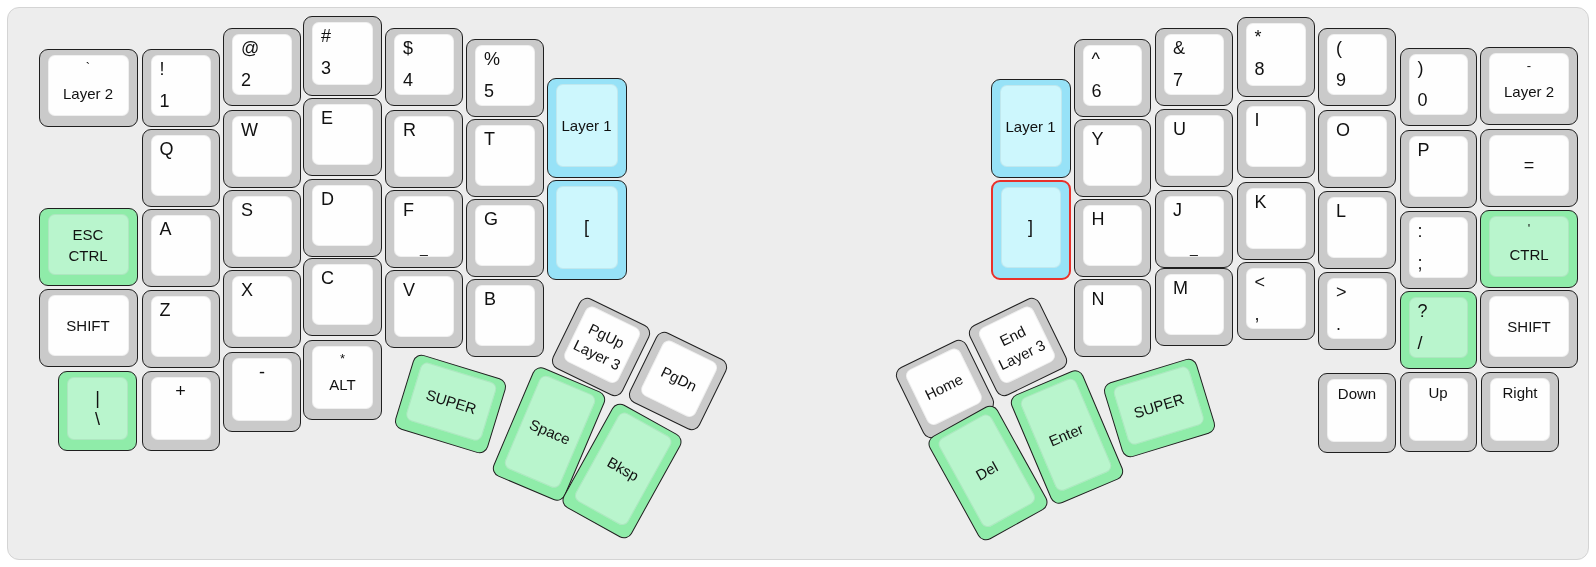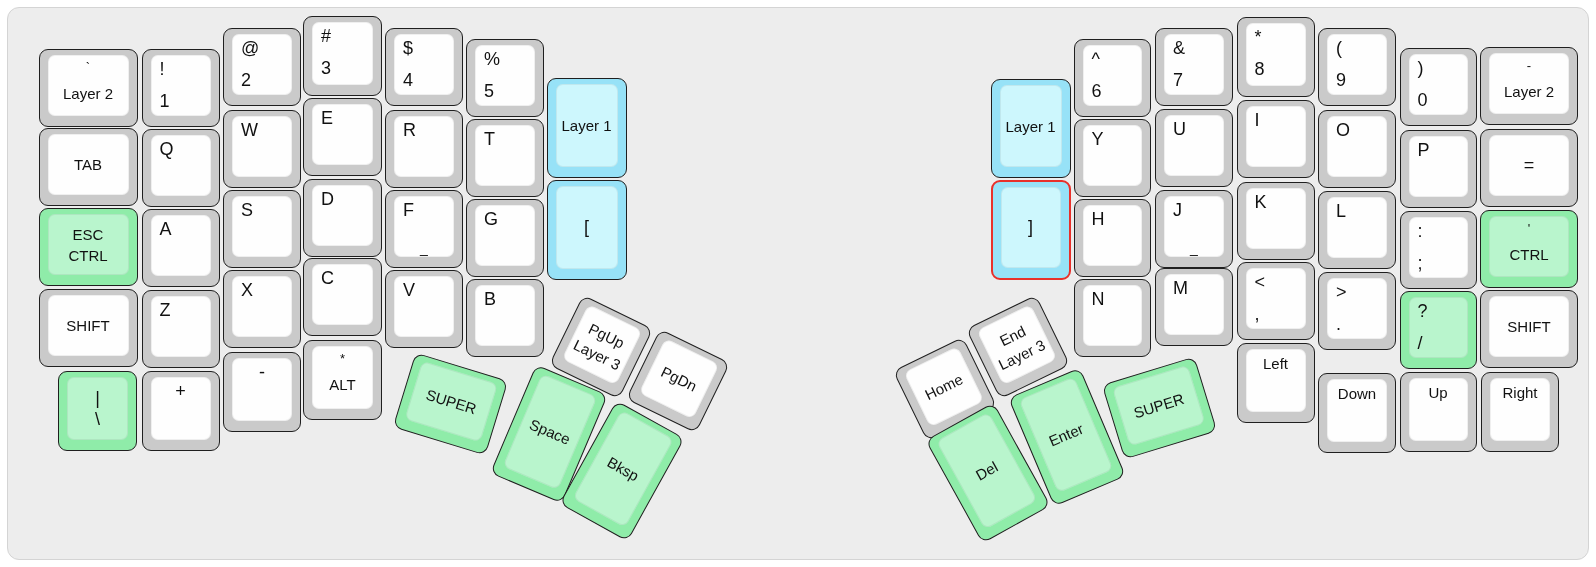--- a/index.html
+++ b/index.html
@@ -34,25 +34,20 @@
 <body style="--panel-bg: #ededed; --panel-border: #d4d4d4; --outline: #1f1f1f; --sel-outline: #e8302a; --w-side: #cacaca; --w-cap: #fefefe; --g-side: #8feca9; --g-cap: #b9f5cd; --b-side: #97e2f7; --b-cap: #cdf7fd; --label: #111111;">
 
 <div class="panel"></div>
 <div id="board">
     <div class="key w" style="left: 38.5px; top: 49px; width: 99px; height: 78px;">
       <div class="cap a-c m-gw">
         <div class="ln" style="font-size: 13px;">`</div>
         <div class="ln" style="font-size: 15px;">Layer 2</div>
       </div>
     </div>
-    <div class="key w" style="left: 38.5px; top: 128px; width: 99px; height: 78px;">
-      <div class="cap a-c m-center">
-        <div class="ln" style="font-size: 15px;">TAB</div>
-      </div>
-    </div>
     <div class="key g" style="left: 38.5px; top: 208px; width: 99px; height: 78px;">
       <div class="cap a-c m-center">
         <div class="ln" style="font-size: 15px;">ESC</div>
         <div class="ln" style="font-size: 15px;">CTRL</div>
       </div>
     </div>
     <div class="key w" style="left: 38.5px; top: 289px; width: 99px; height: 78px;">
       <div class="cap a-c m-center">
         <div class="ln" style="font-size: 15px;">SHIFT</div>
       </div>
@@ -289,25 +284,20 @@
       <div class="cap a-l m-top">
         <div class="ln" style="font-size: 18px;">K</div>
       </div>
     </div>
     <div class="key w" style="left: 1236.5px; top: 262px; width: 78px; height: 78px;">
       <div class="cap a-l m-spread">
         <div class="ln" style="font-size: 18px;">&lt;</div>
         <div class="ln" style="font-size: 18px;">,</div>
       </div>
     </div>
-    <div class="key w" style="left: 1236.5px; top: 343px; width: 78px; height: 80px;">
-      <div class="cap a-c m-top">
-        <div class="ln" style="font-size: 15px;">Left</div>
-      </div>
-    </div>
     <div class="key w" style="left: 1318px; top: 28px; width: 78px; height: 78px;">
       <div class="cap a-l m-spread">
         <div class="ln" style="font-size: 18px;">(</div>
         <div class="ln" style="font-size: 18px;">9</div>
       </div>
     </div>
     <div class="key w" style="left: 1318px; top: 110px; width: 78px; height: 78px;">
       <div class="cap a-l m-top">
         <div class="ln" style="font-size: 18px;">O</div>
       </div>

